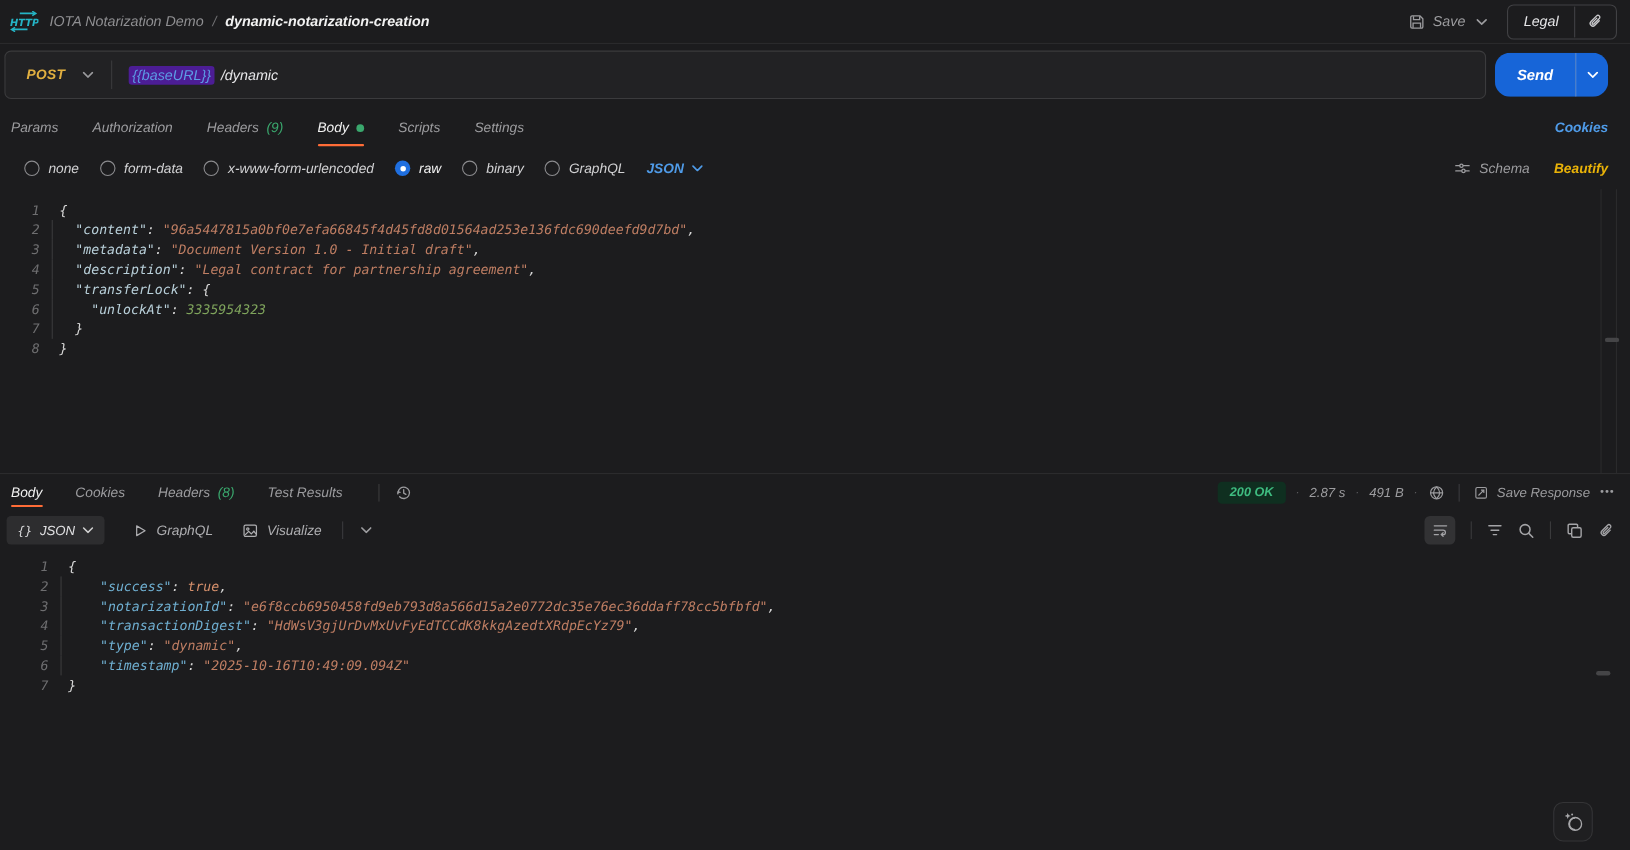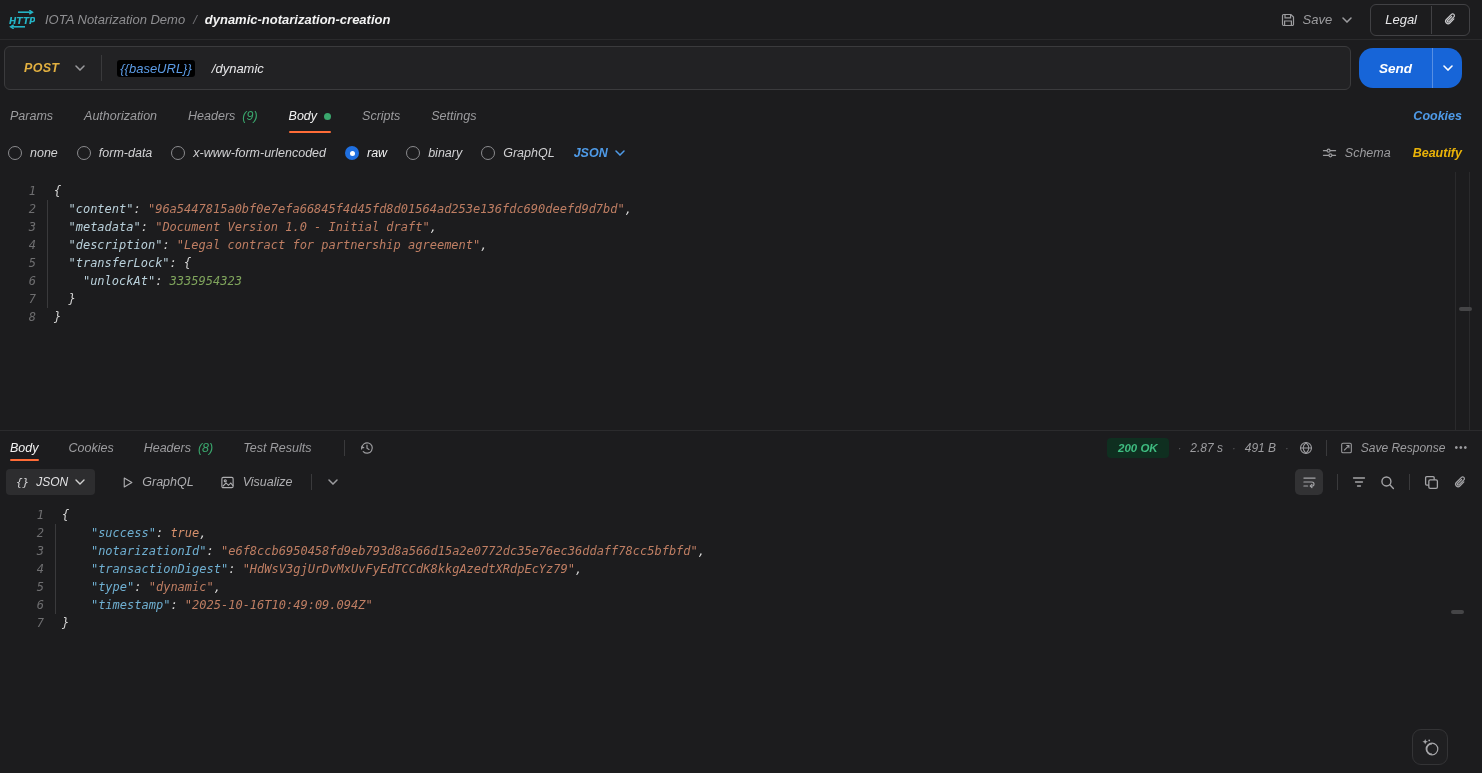--- a/index.html
+++ b/index.html
@@ -21,36 +21,36 @@
   .share-group .vdiv{width:1px;height:28px;background:#414144}
   .share-group .clip-btn{padding:0 11px;color:#c9c9cc}
 
   
   .reqbar{height:56px;display:flex;align-items:center;padding:0 20px 0 4px;box-sizing:border-box}
   .url-box{flex:1;height:44px;border:1px solid #3b3b3d;border-radius:6px;background:#222224;display:flex;align-items:center;box-sizing:border-box}
   .method{color:#e2b040;font-weight:700;font-size:12.5px;padding:0 16px 0 19px;letter-spacing:.3px}
   .method-chev{color:#9a9a9d;margin-right:16px}
   .url-vdiv{width:1px;height:26px;background:#3a3a3c}
   .url-text{margin-left:15px;color:#e8e8ea;font-size:13px;display:flex;align-items:center}
-  .url-var{color:#5c9ce6;background:#000000;border-radius:3px;padding:1px 3px;margin-right:17px}
+  .url-var{color:#5c9ce6;background:#4c1d95;border-radius:3px;padding:1px 3px;margin-right:6px}
   .send-group{display:flex;margin-left:8px;height:40px;border-radius:14px;overflow:hidden}
   .send-main{background:#1765d8;color:#fff;font-weight:700;font-size:13.5px;padding:0 20px;display:flex;align-items:center}
   .send-chev{background:#1765d8;color:#fff;width:30px;display:flex;align-items:center;justify-content:center;border-left:1px solid rgba(255,255,255,.28)}
 
   
   .tabs-row{height:40px;display:flex;align-items:stretch;padding:0 20px 0 10px;box-sizing:border-box}
   .tab{display:flex;align-items:center;gap:7px;color:#9c9c9f;font-size:12.5px;margin-right:31px;position:relative}
   .tab .count{color:#3aa76d}
   .tab.active{color:#f2f2f2}
   .tab.active::after{content:"";position:absolute;left:0;right:0;bottom:3px;height:2px;background:#ff6c37;border-radius:1px}
   .tab .dot{width:7px;height:7px;border-radius:50%;background:#3aa76d}
   .cookies-link{margin-left:auto;align-self:center;color:#4f9be8;font-size:12.5px;font-weight:600}
 
   
-  .options-row{height:34px;display:flex;align-items:center;padding:0 20px 0 8px;box-sizing:border-box}
+  .options-row{height:34px;display:flex;align-items:center;padding:0 20px 0 22px;box-sizing:border-box}
   .opt{display:flex;align-items:center;margin-right:19px}
   .radio{width:14px;height:14px;border-radius:50%;border:1.5px solid #8b8b8e;box-sizing:border-box;flex:none}
   .opt.sel .radio{border:none;background:#1f6fe0;position:relative}
   .opt.sel .radio::after{content:"";position:absolute;width:5px;height:5px;border-radius:50%;background:#fff;top:4.5px;left:4.5px}
   .opt .olabel{margin-left:8px;color:#d2d2d4;font-size:12.5px}
   .opt.sel .olabel{color:#f2f2f2}
   .lang-select{display:flex;align-items:center;gap:7px;color:#4f9be8;font-size:12.5px;font-weight:600}
   .options-right{margin-left:auto;display:flex;align-items:center;gap:22px}
   .schema-btn{display:flex;align-items:center;gap:8px;color:#9c9c9f;font-size:12.5px}
   .beautify-btn{color:#eab308;font-size:12.5px;font-weight:600}

